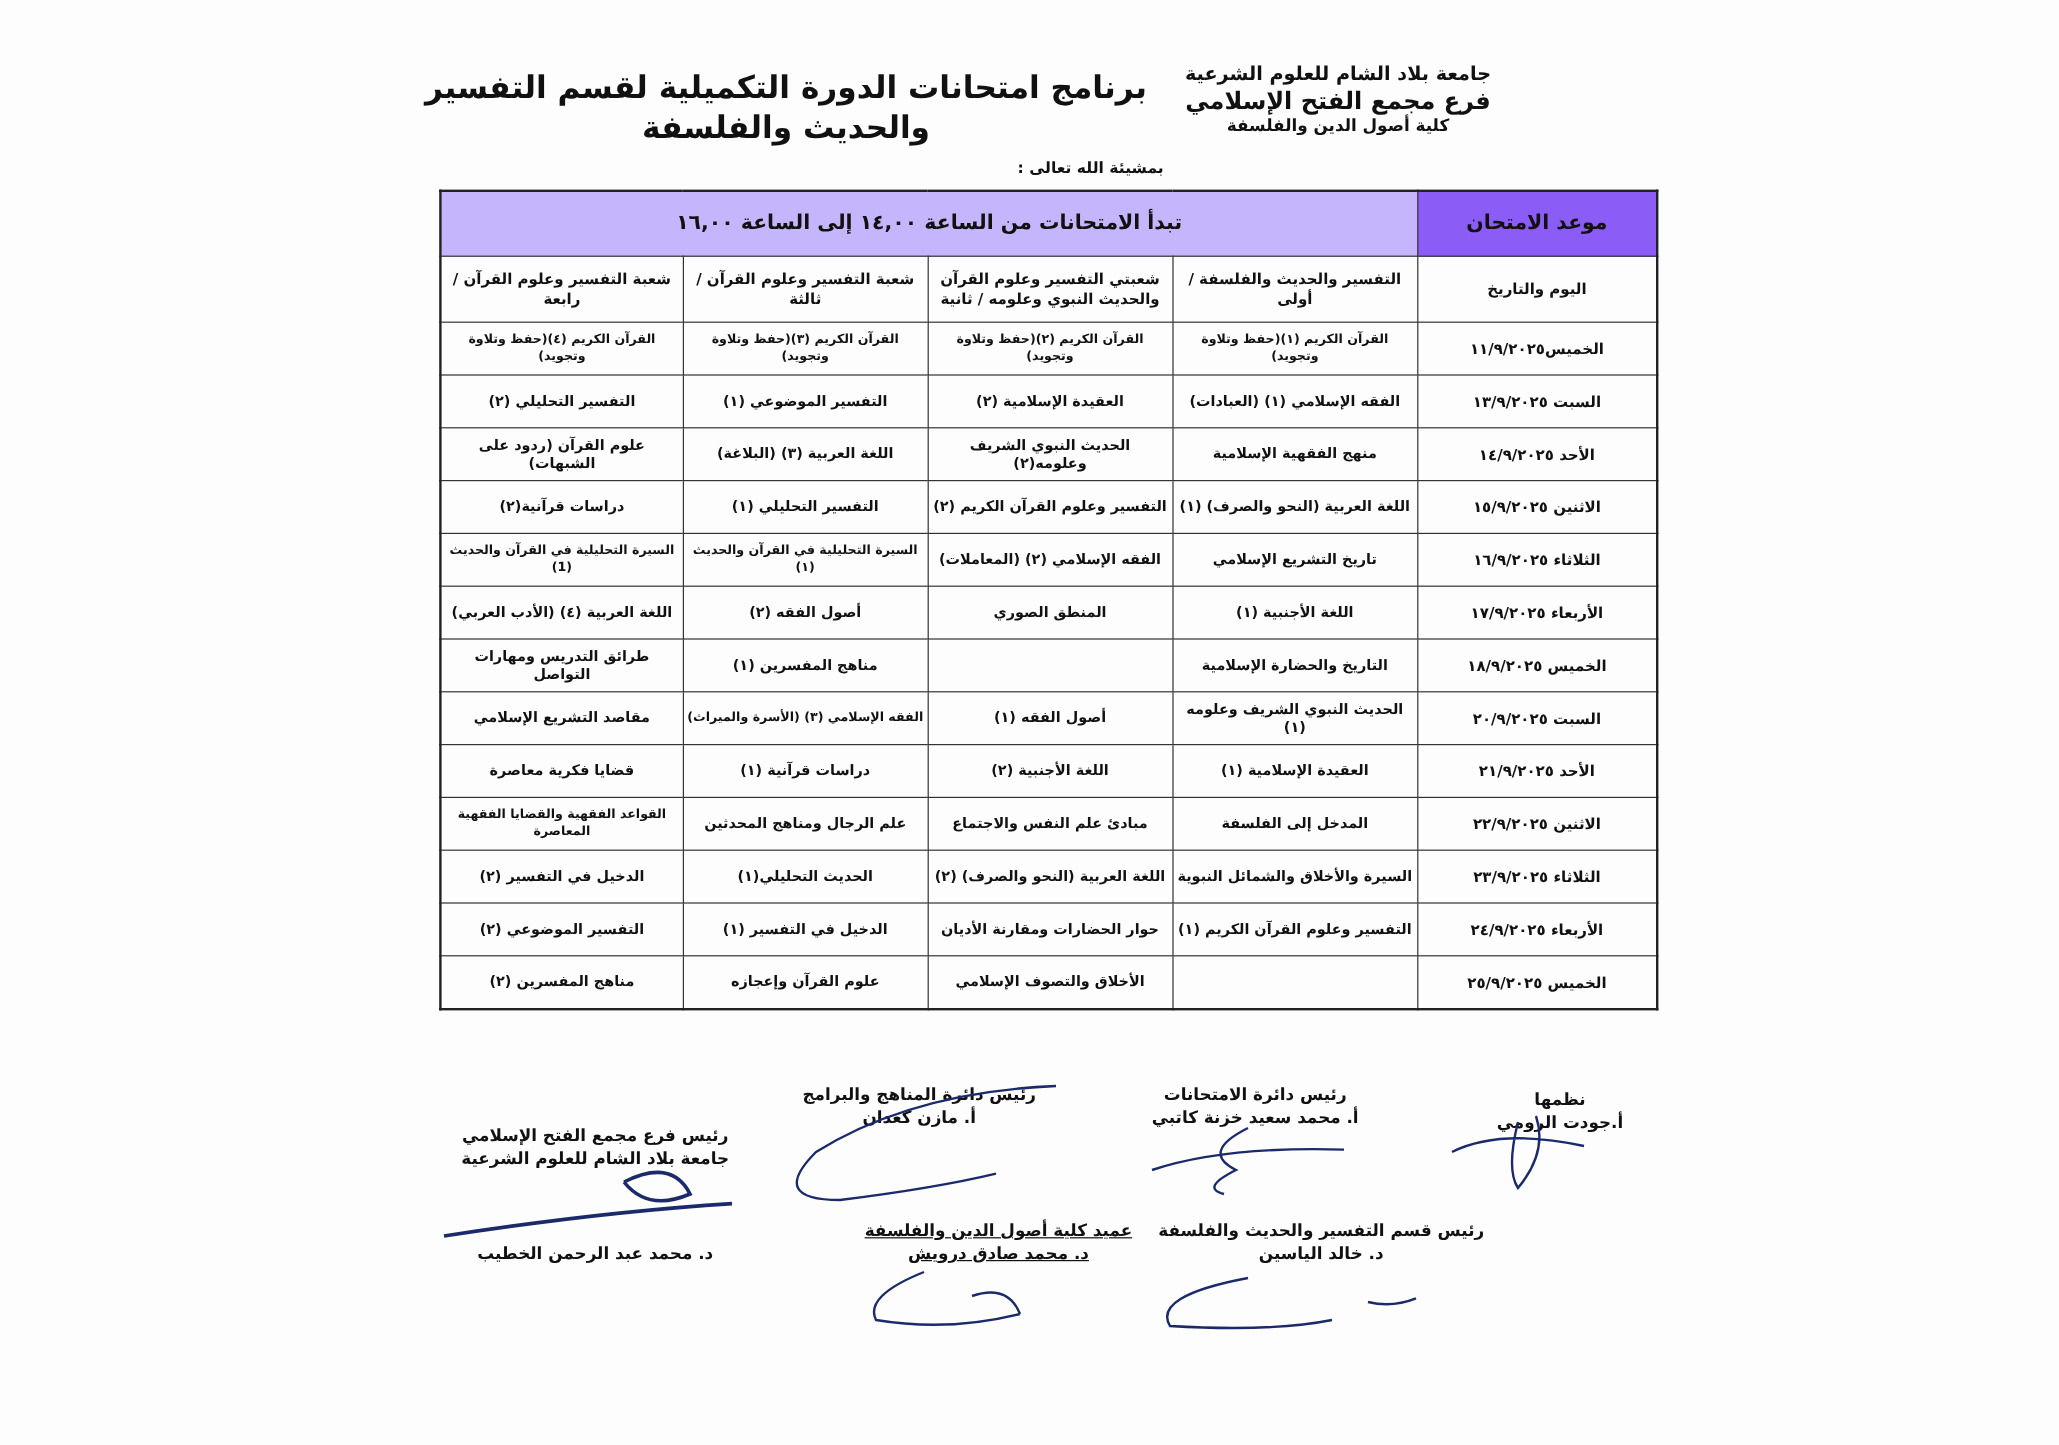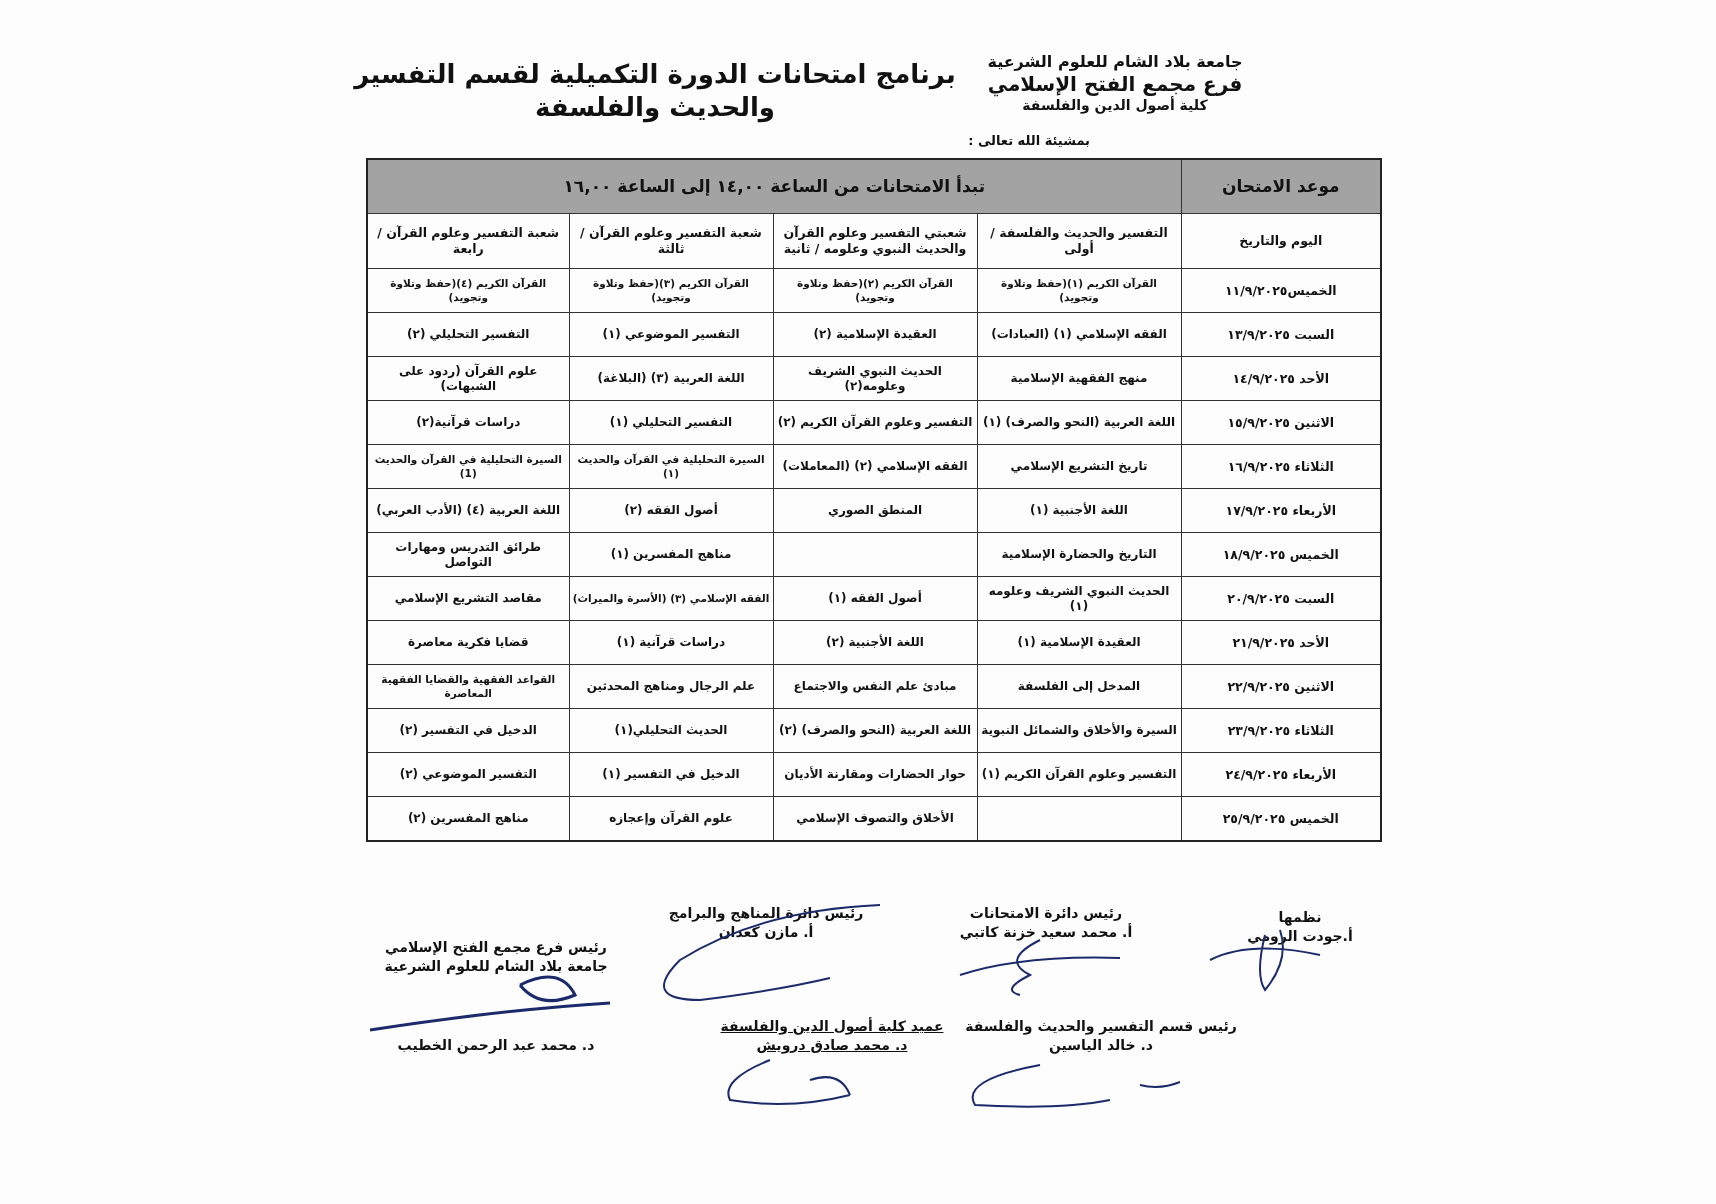--- a/index.html
+++ b/index.html
@@ -16,37 +16,37 @@
   .inst-block .l1 { font-size: 16px; font-weight: bold; }
   .inst-block .l2 { font-size: 20px; font-weight: bold; }
   .inst-block .l3 { font-size: 14px; font-weight: bold; }
 
   .title {
     position: absolute; top: 58px; left: 340px; width: 630px;
     text-align: center; direction: rtl;
     font-size: 26px; font-weight: bold; line-height: 1.25;
   }
   .bismillah {
-    position: absolute; top: 133px; left: 880px; width: 210px;
-    direction: rtl; text-align: right; font-size: 13px; font-weight: bold;
+    position: absolute; top: 133px; left: 848px; width: 210px;
+    direction: rtl; text-align: left; font-size: 13px; font-weight: bold;
   }
 
   table.sched {
     position: absolute; top: 158px; left: 366px;
     width: 1014px; border-collapse: collapse; direction: rtl;
     table-layout: fixed;
     border: 2px solid #222;
   }
   table.sched td {
     border: 1.5px solid #333; text-align: center; vertical-align: middle;
     font-size: 12px; font-weight: bold; padding: 0 3px; height: 43px;
     line-height: 1.25;
   }
-  table.sched tr.hdr1 td { height: 53px; background: #a3a3a3; }
-  table.sched tr.hdr1 td.label { font-size: 17px; background: #a3a3a3; }
+  table.sched tr.hdr1 td { height: 53px; background: #c4b5fd; }
+  table.sched tr.hdr1 td.label { font-size: 17px; background: #8b5cf6; }
   table.sched tr.hdr1 td.time { font-size: 17px; }
   table.sched tr.hdr2 td { height: 54px; font-size: 12.5px; }
   table.sched td.date { font-size: 12.5px; }
   table.sched td.small { font-size: 10.5px; }
 
   .sig { position: absolute; direction: rtl; text-align: center; font-weight: bold; font-size: 14px; line-height: 1.35; }
   .sig .name { font-size: 14px; }
   .scribble { position: absolute; }
 </style>
 </head>

